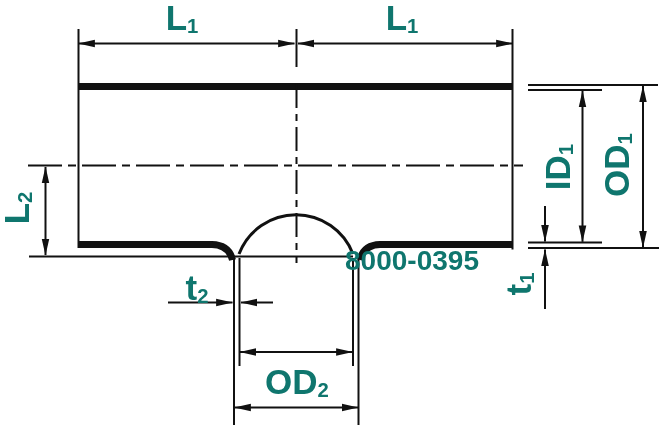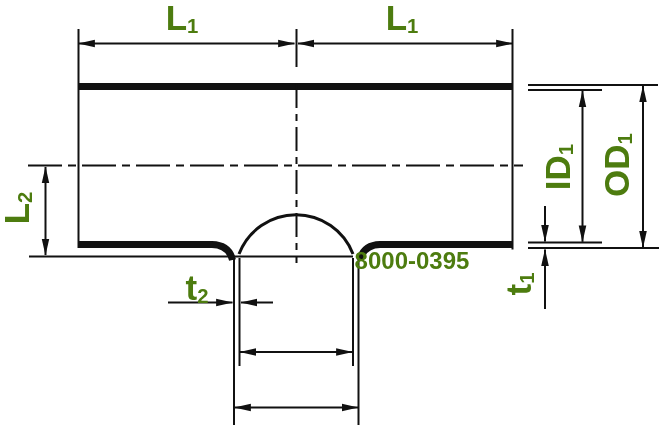--- a/index.html
+++ b/index.html
@@ -1,29 +1,29 @@
 <!DOCTYPE html>
 <html><head>
 <meta charset="utf-8">
 <style>
   html,body{margin:0;padding:0;background:#fff;}
   .stage{
     position:relative;width:659px;height:425px;background:#ffffff;overflow:hidden;
-    font-family:"Liberation Sans","DejaVu Sans",sans-serif;color:#4d7c0f;
+    font-family:"Liberation Sans","DejaVu Sans",sans-serif;color:#0f766e;
   }
   .stage svg{position:absolute;left:0;top:0;}
   .dim-label{
     position:absolute;transform:translate(-50%,-50%);
     font-weight:bold;font-size:35px;line-height:1;white-space:nowrap;
   }
   .dim-label.rot{transform:translate(-50%,-50%) rotate(-90deg);}
   .dim-label .sub{font-size:0.58em;vertical-align:-0.14em;}
   .part-number{
     position:absolute;transform:translate(-50%,-50%);
-    font-weight:bold;font-size:24px;line-height:1;white-space:nowrap;letter-spacing:0;
+    font-weight:bold;font-size:28px;line-height:1;white-space:nowrap;letter-spacing:0;
   }
 </style>
 </head>
 <body>
 
 <div class="stage">
 
   <svg width="659" height="425" viewBox="0 0 659 425">
     <defs>
       <marker id="arrow" viewBox="0 0 17 9" refX="16.4" refY="4.5" markerWidth="17" markerHeight="9" markerUnits="userSpaceOnUse" orient="auto-start-reverse">
@@ -90,16 +90,19 @@
   </div>
   <div class="dim-label rot" style="left:617px;top:165px">
     <span>OD</span><span class="sub">1</span>
   </div>
   <div class="dim-label rot" style="left:519px;top:284px">
     <span>t</span><span class="sub">1</span>
   </div>
   <div class="dim-label" style="left:197px;top:288px">
     <span>t</span><span class="sub">2</span>
   </div>
+  <div class="dim-label" style="left:297px;top:382px">
+    <span>OD</span><span class="sub">2</span>
+  </div>
 
   <div class="part-number" style="left:412px;top:261px">8000-0395</div>
 
 </div>
 
 </body></html>

